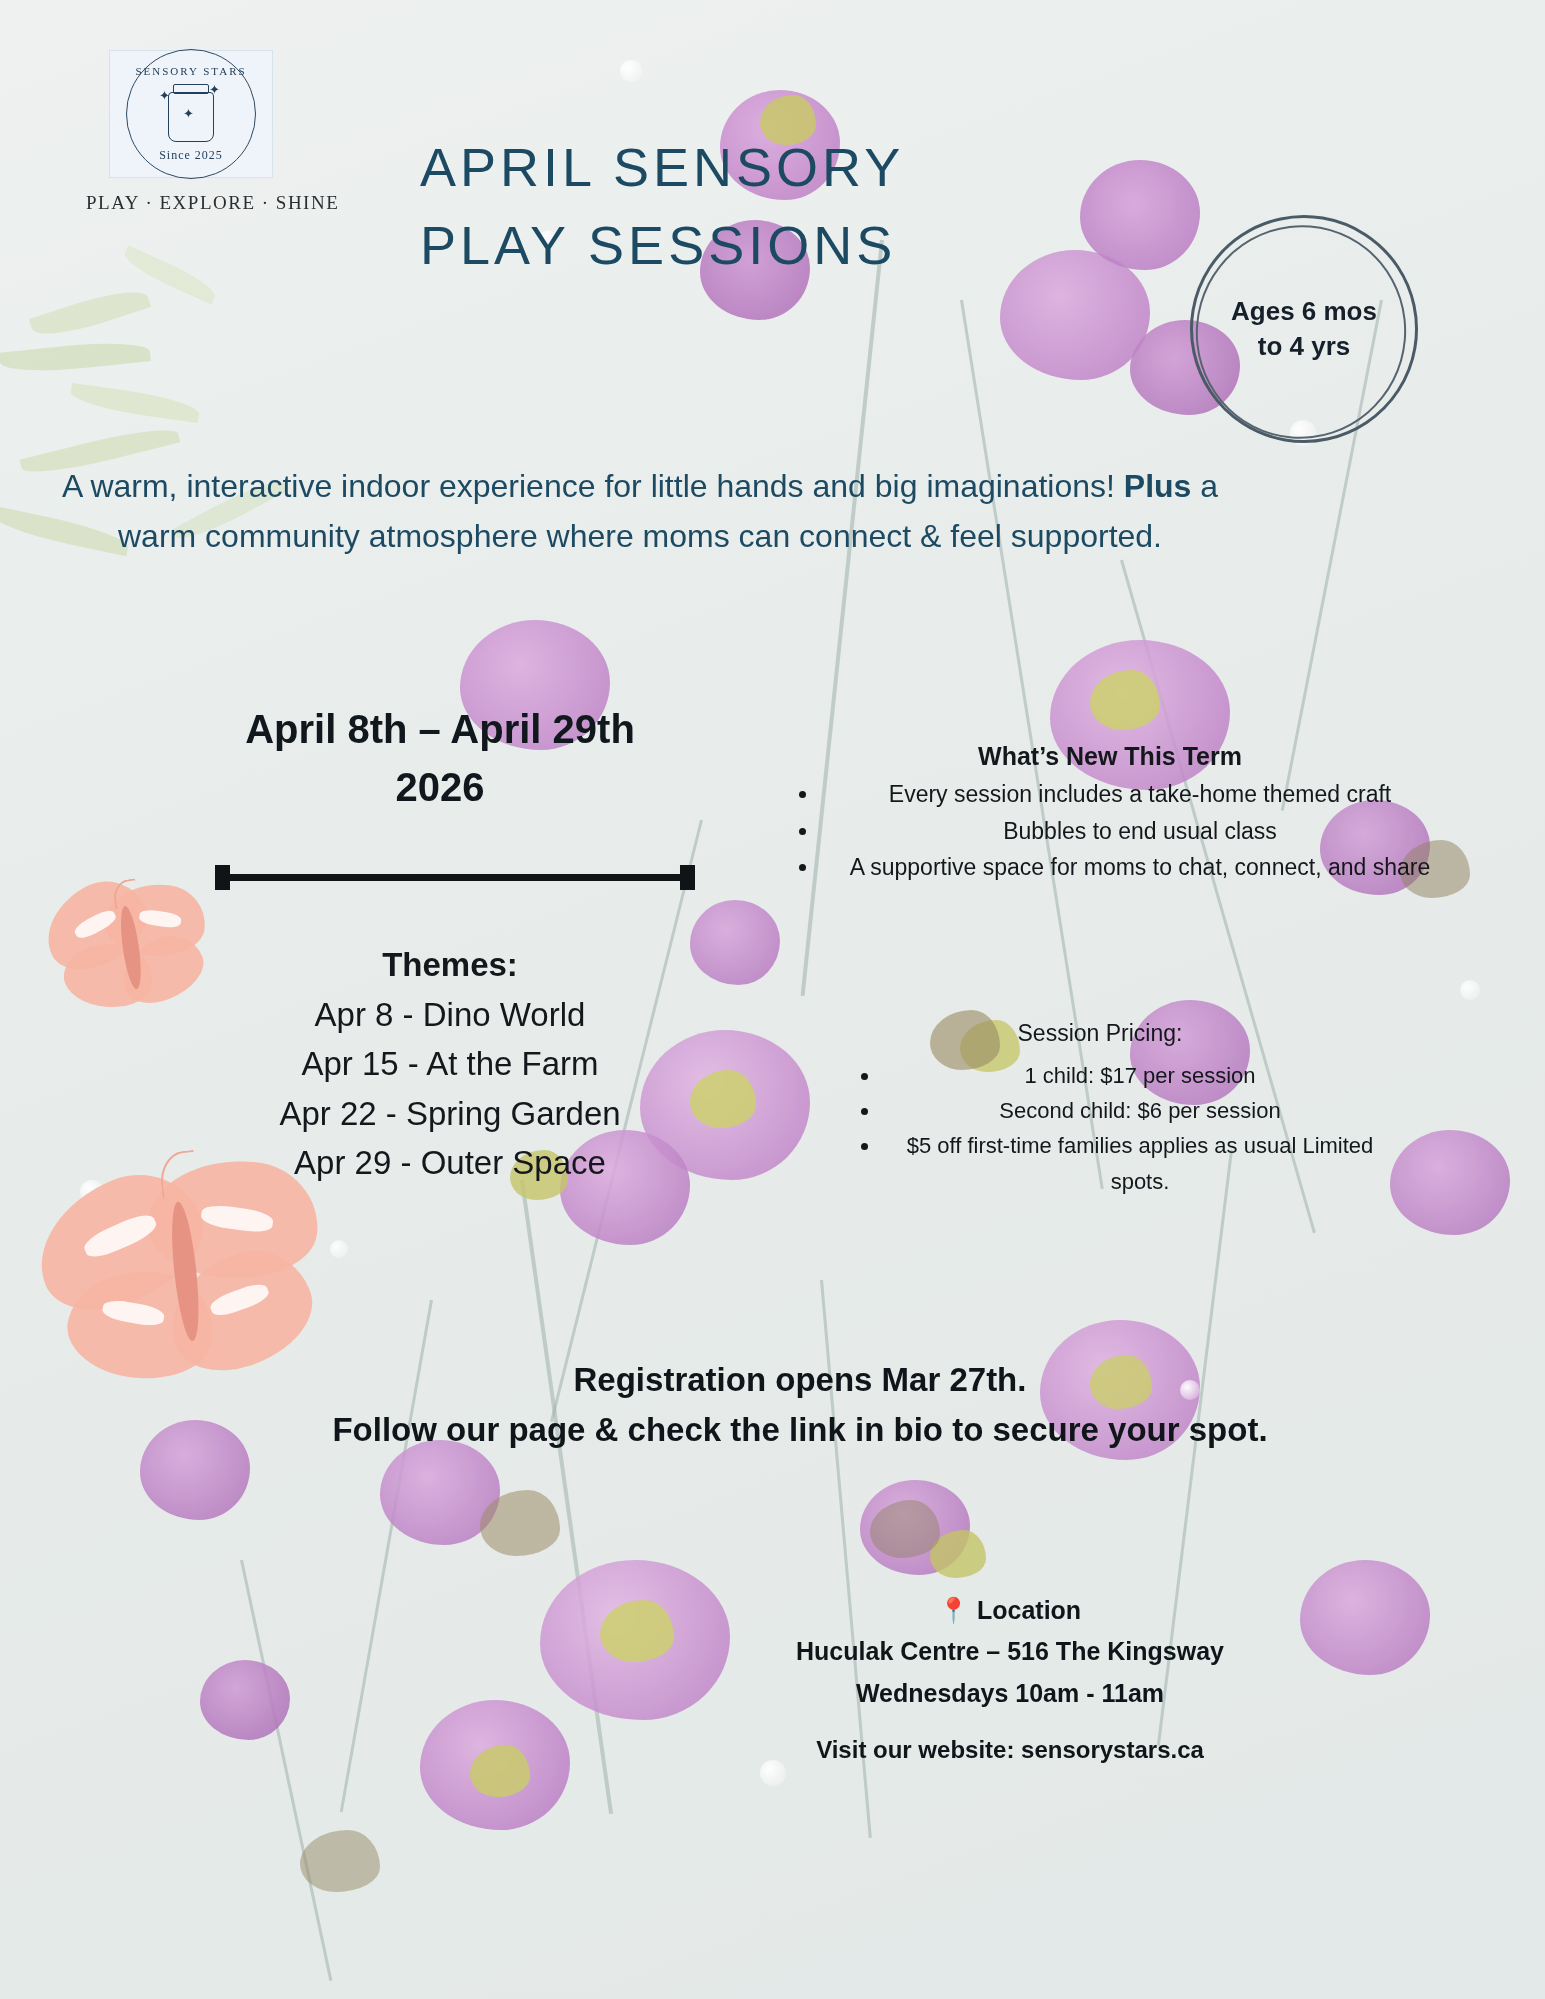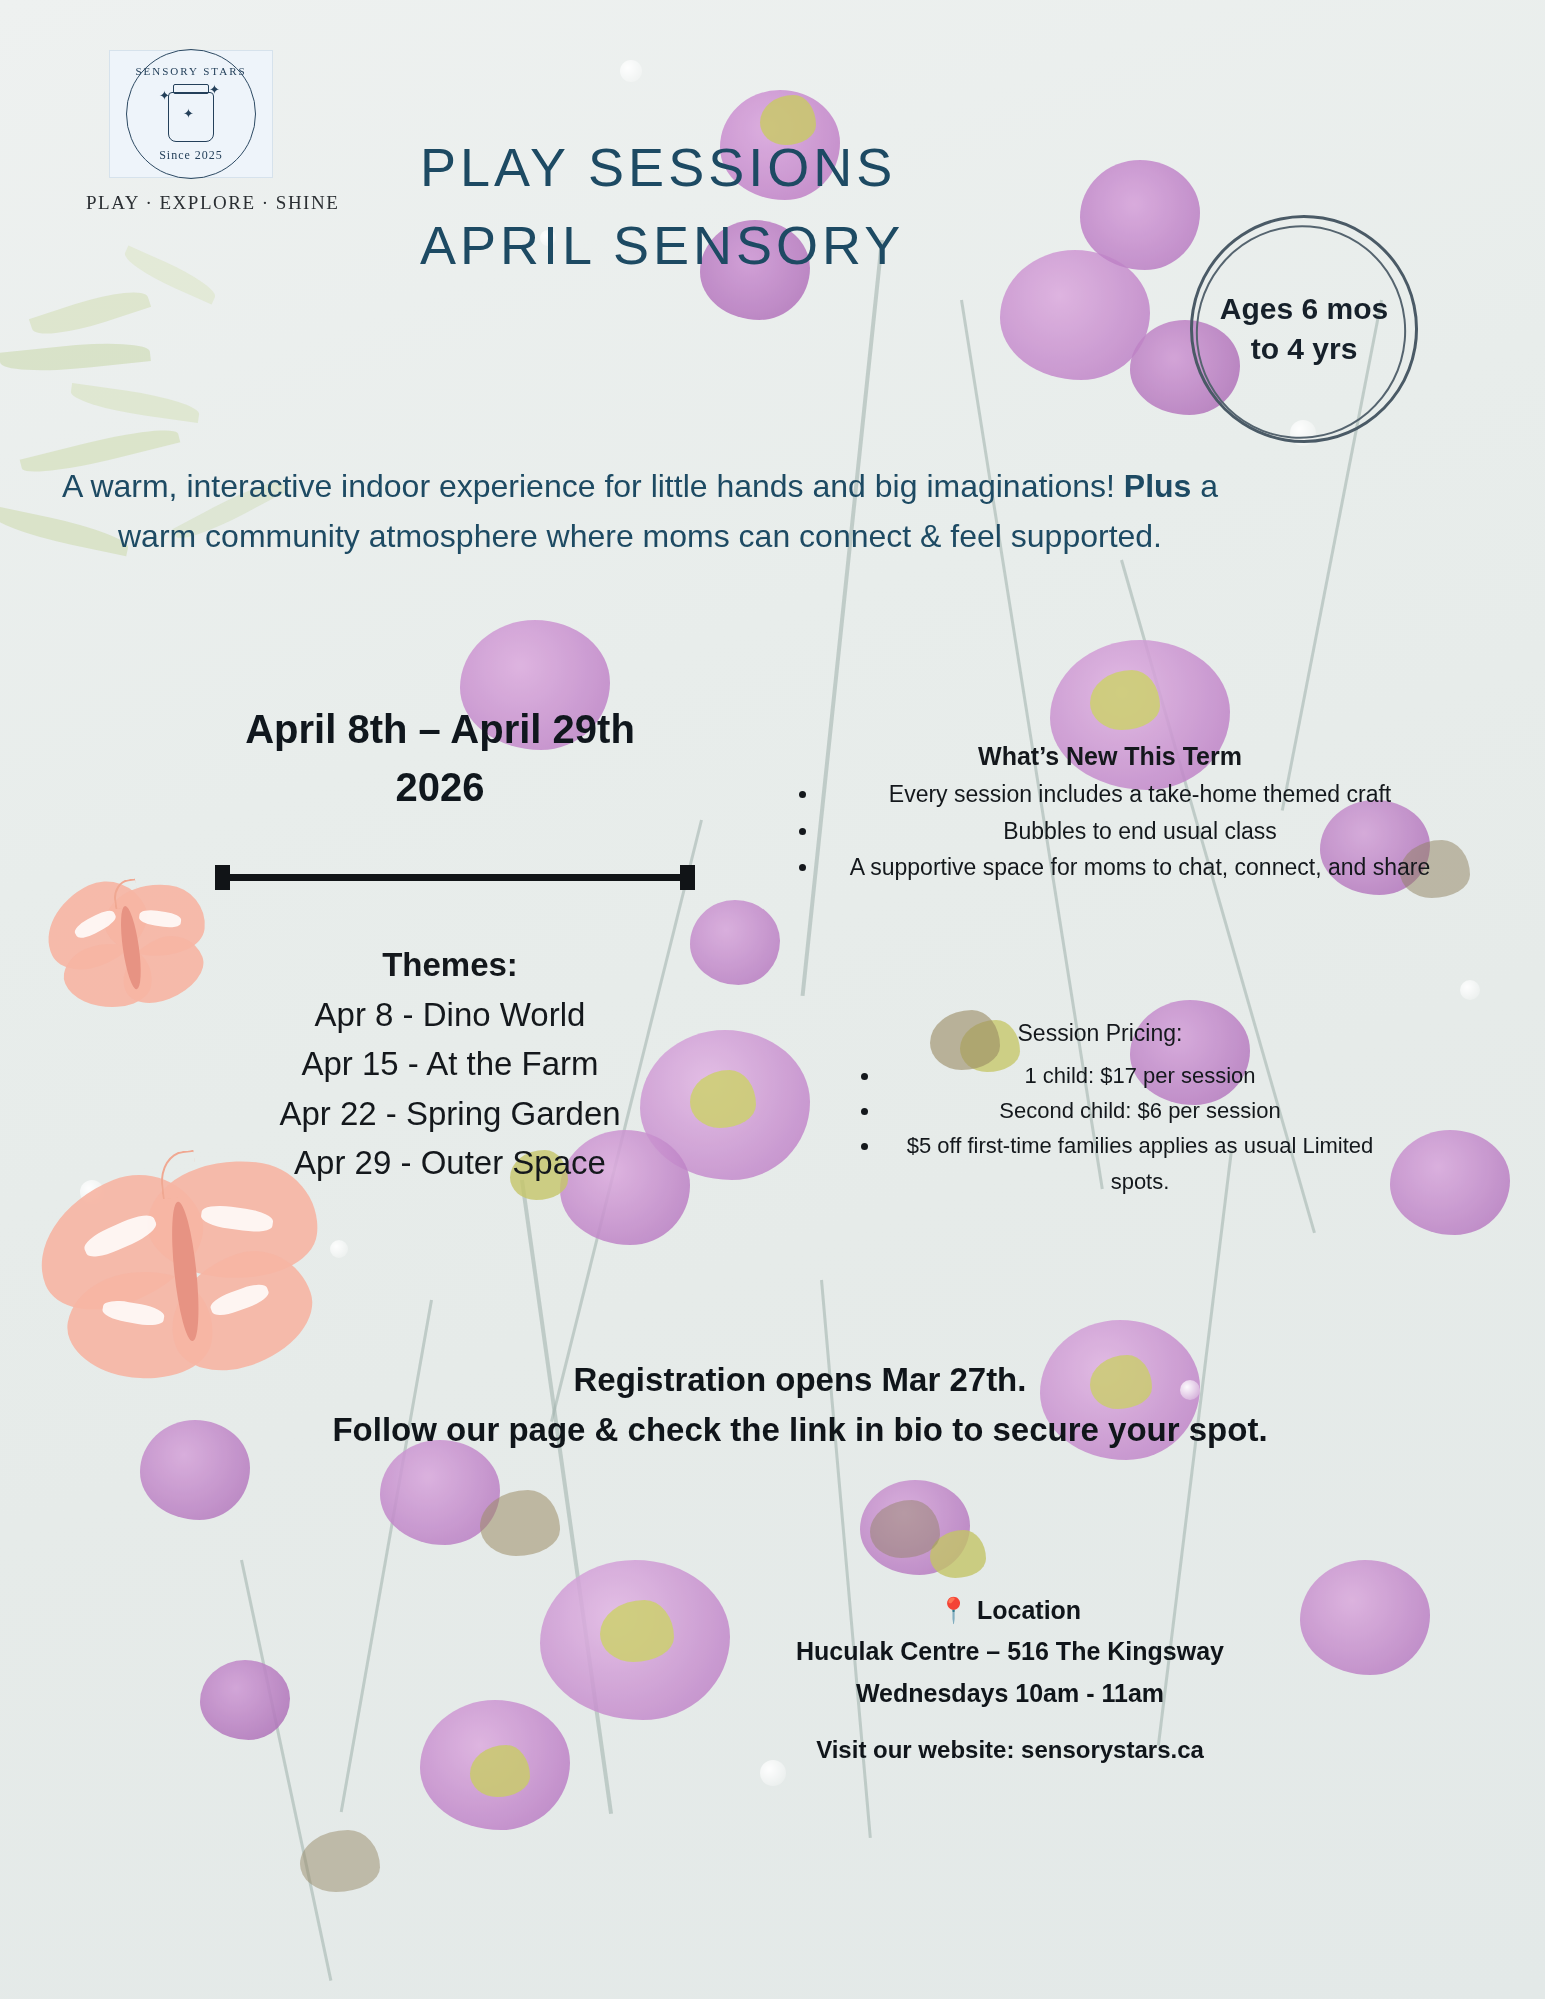--- a/index.html
+++ b/index.html
@@ -202,21 +202,21 @@
     transform: rotate(16deg);
   }
   .age-text {
     position: absolute;
     inset: 0;
     display: flex;
     flex-direction: column;
     align-items: center;
     justify-content: center;
     color: #16202a;
-    font-size: 30px;
+    font-size: 26px;
     font-weight: bold;
     line-height: 1.35;
     text-align: center;
   }
 
   
   .intro {
     position: absolute;
     left: 60px;
     top: 462px;
@@ -456,22 +456,22 @@
         <div class="logo-jar-star" style="left:-10px; top:-4px;">✦</div>
         <div class="logo-jar-star" style="left:40px; top:-10px;">✦</div>
         <div class="logo-jar-star" style="left:14px; top:14px;">✦</div>
       </div>
       <div class="logo-since">Since 2025</div>
     </div>
     <div class="logo-tagline">PLAY · EXPLORE · SHINE</div>
   </div>
 
   <div class="headline">
+    <div>April Sensory</div>
     <div>Play Sessions</div>
-    <div>April Sensory</div>
   </div>
 
   <div class="age-badge">
     <div class="age-circle-1"></div>
     <div class="age-circle-2"></div>
     <div class="age-text">
       <span>Ages 6 mos</span>
       <span>to 4 yrs</span>
     </div>
   </div>

